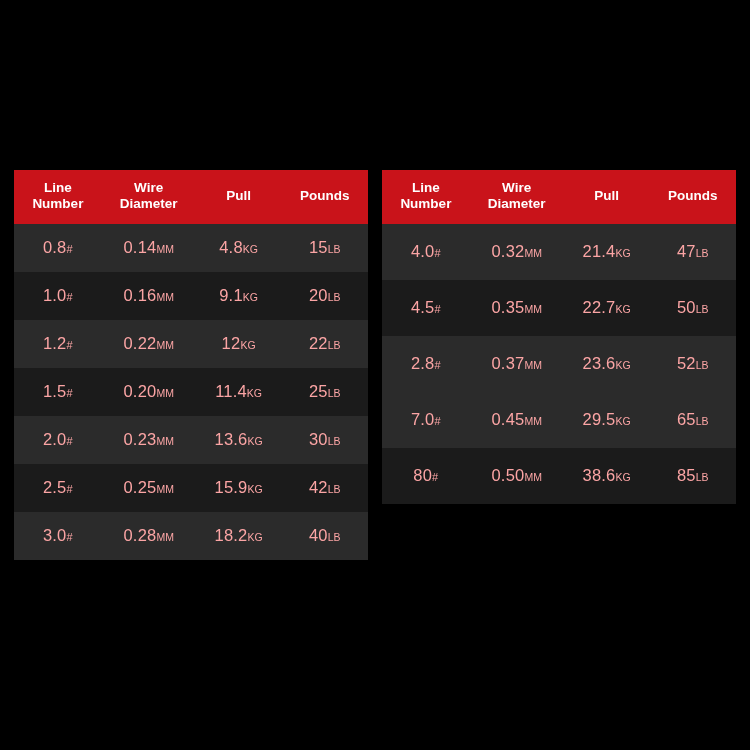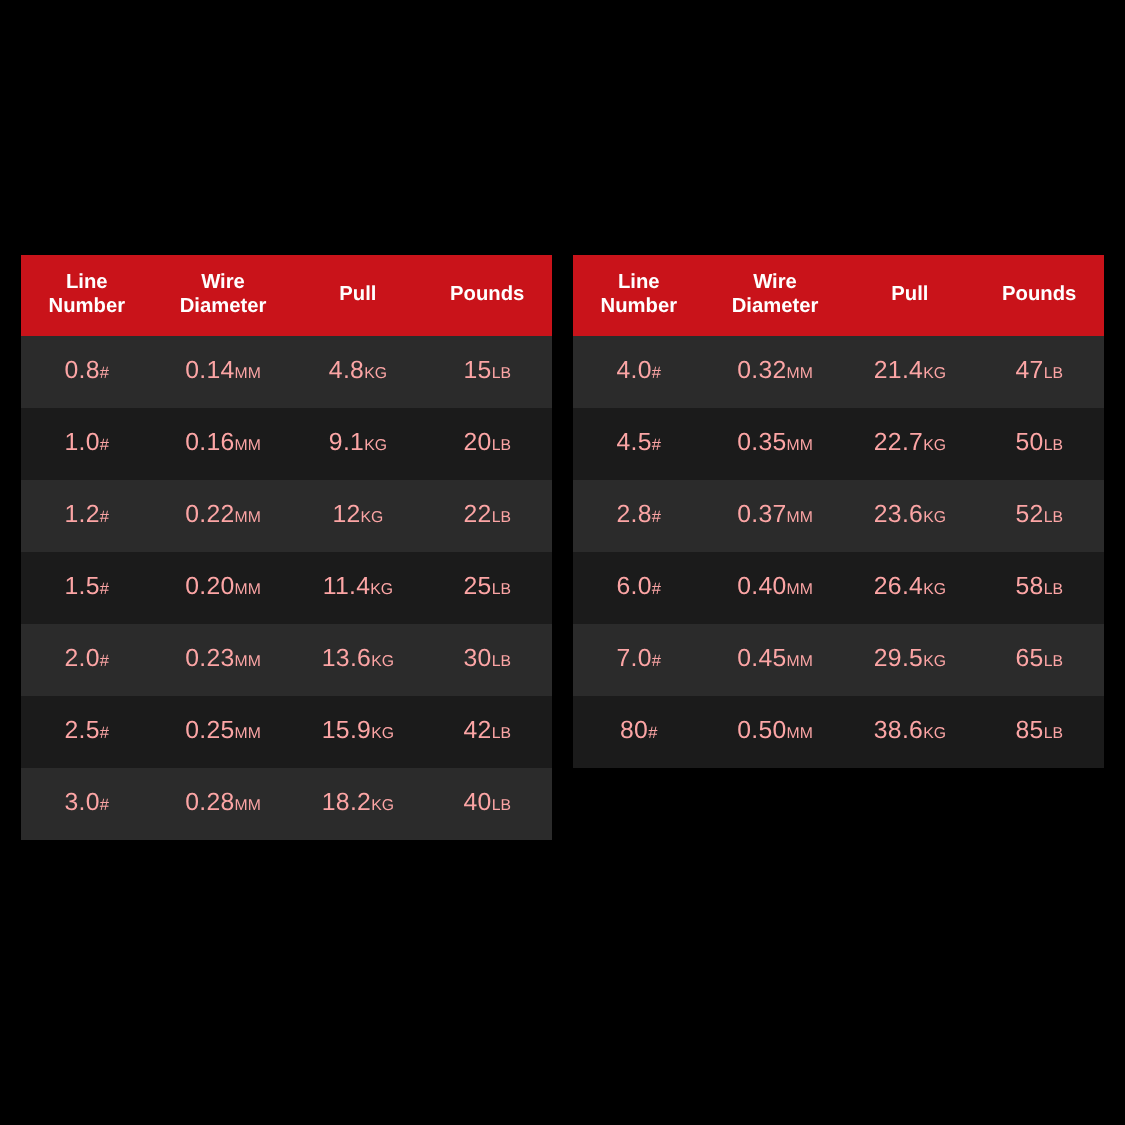--- a/index.html
+++ b/index.html
@@ -188,26 +188,20 @@
           <td><span>0.35</span><span class="unit">MM</span></td>
           <td><span>22.7</span><span class="unit">KG</span></td>
           <td><span>50</span><span class="unit">LB</span></td>
         </tr>
         <tr class="row-odd">
           <td><span>2.8</span><span class="hash">#</span></td>
           <td><span>0.37</span><span class="unit">MM</span></td>
           <td><span>23.6</span><span class="unit">KG</span></td>
           <td><span>52</span><span class="unit">LB</span></td>
         </tr>
-        <tr class="row-even">
-          <td><span>6.0</span><span class="hash">#</span></td>
-          <td><span>0.40</span><span class="unit">MM</span></td>
-          <td><span>26.4</span><span class="unit">KG</span></td>
-          <td><span>58</span><span class="unit">LB</span></td>
-        </tr>
         <tr class="row-odd">
           <td><span>7.0</span><span class="hash">#</span></td>
           <td><span>0.45</span><span class="unit">MM</span></td>
           <td><span>29.5</span><span class="unit">KG</span></td>
           <td><span>65</span><span class="unit">LB</span></td>
         </tr>
         <tr class="row-even">
           <td><span>80</span><span class="hash">#</span></td>
           <td><span>0.50</span><span class="unit">MM</span></td>
           <td><span>38.6</span><span class="unit">KG</span></td>

